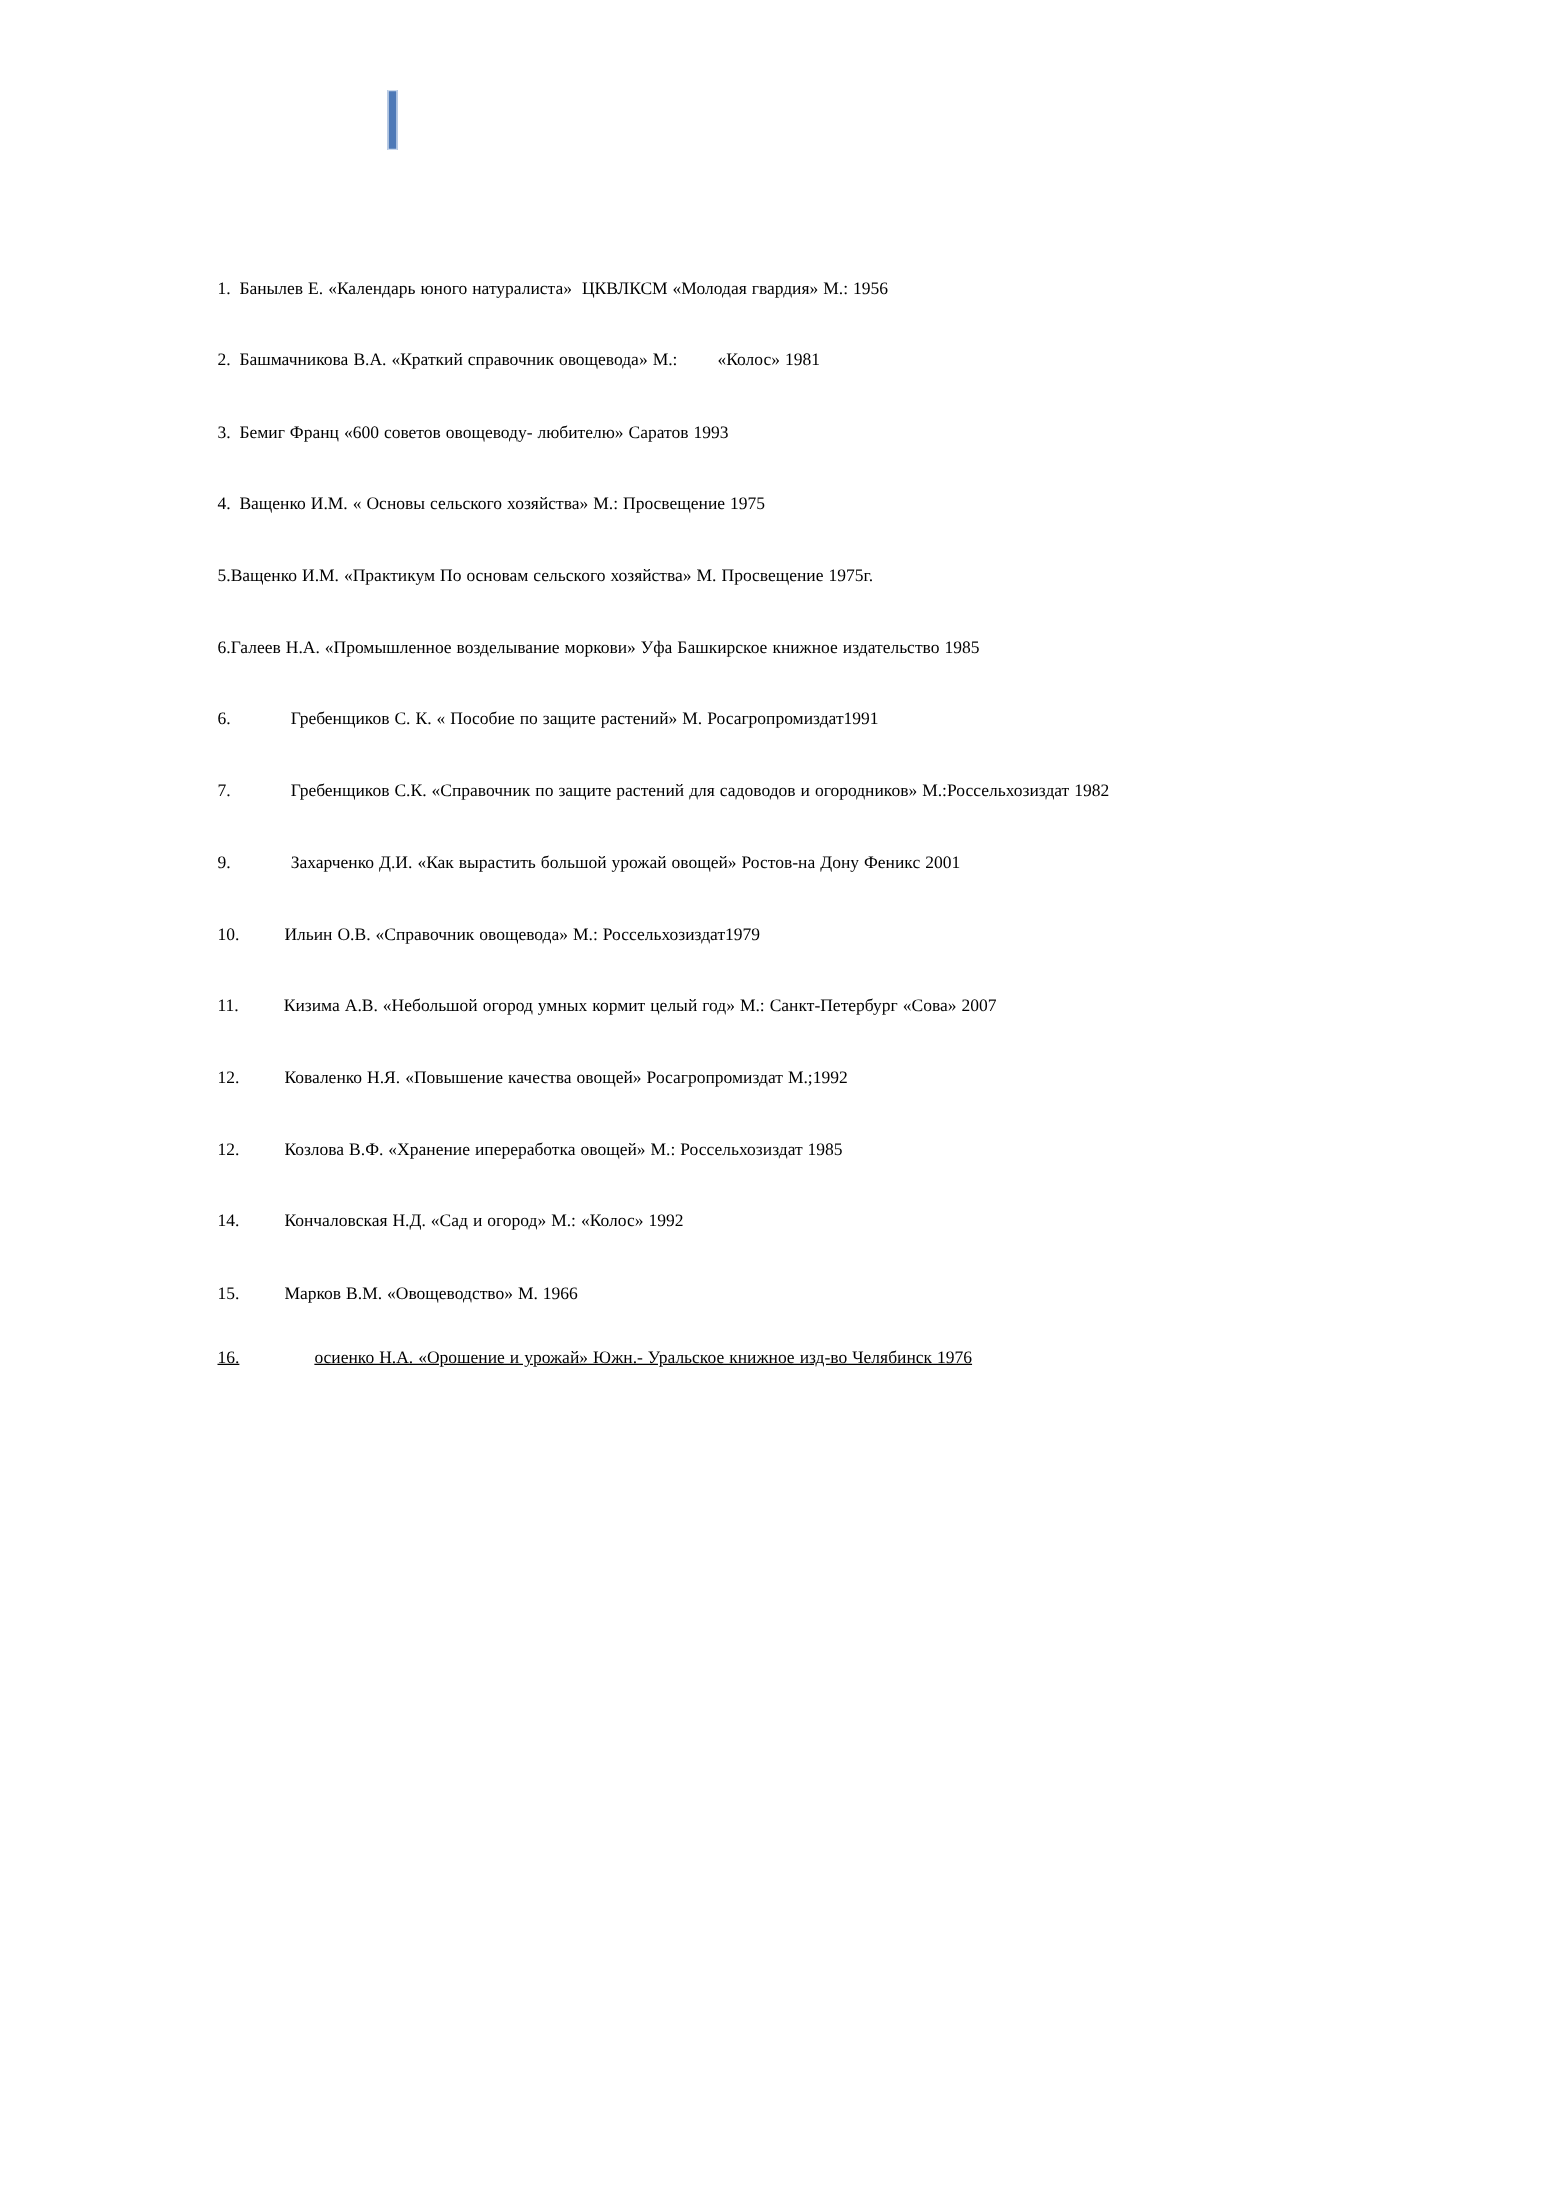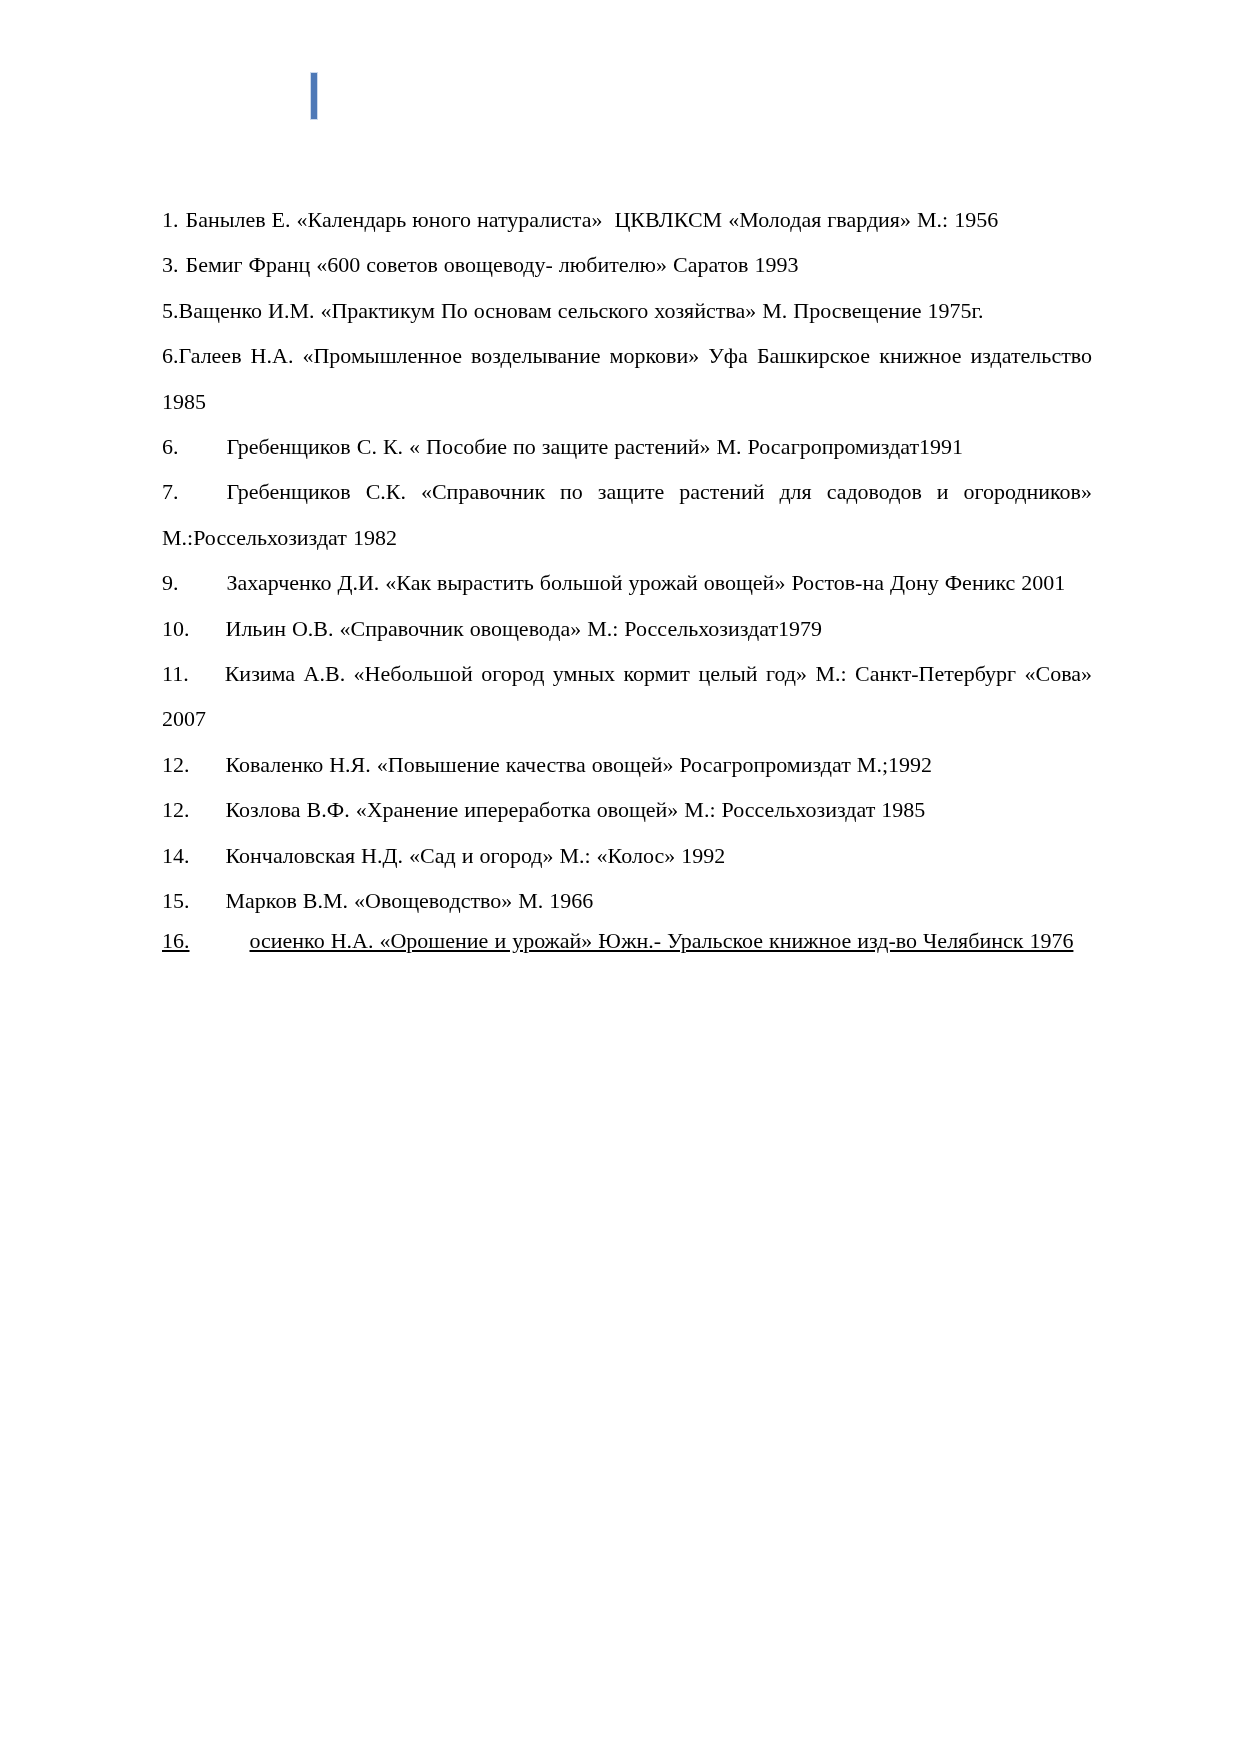--- a/index.html
+++ b/index.html
@@ -26,23 +26,23 @@
     background: #4e79b7;
     border: 1px solid #ccdaed;
   }
   .content {
     position: absolute;
     left: 162px;
     top: 197px;
     width: 930px;
   }
   p.entry {
-    margin: 0;
+    margin: 12px;
     padding: 0;
-    font-size: 22px;
+    font-size: 14px;
     line-height: 45.4px;
     text-align: justify;
     text-align-last: left;
     letter-spacing: 0;
     word-spacing: 0.5px;
   }
   p.entry.single { line-height: 33px; text-decoration: underline; }
   .gap { display: inline-block; height: 1px; vertical-align: baseline; }
   .g-space .gap { width: 7px; }
   .g-none  .gap { width: 0; }
@@ -54,23 +54,25 @@
 <body>
 
 <div class="page">
 
   <div class="cursor-bar"></div>
 
   <div class="content">
 
     <p class="entry g-space"><span>1.</span><span class="gap"></span><span>Банылев Е. «Календарь юного натуралиста»&nbsp; ЦКВЛКСМ «Молодая гвардия» М.: 1956</span></p>
 
+    <p class="entry g-space"><span>2.</span><span class="gap"></span><span>Башмачникова В.А. «Краткий справочник овощевода» М.:&nbsp;&nbsp;&nbsp;&nbsp;&nbsp;&nbsp;&nbsp; «Колос» 1981</span></p>
 
     <p class="entry g-space"><span>3.</span><span class="gap"></span><span>Бемиг Франц «600 советов овощеводу- любителю» Саратов 1993</span></p>
 
+    <p class="entry g-space"><span>4.</span><span class="gap"></span><span>Ващенко И.М. « Основы сельского хозяйства» М.: Просвещение 1975</span></p>
 
     <p class="entry g-none"><span>5.</span><span class="gap"></span><span>Ващенко И.М. «Практикум По основам сельского хозяйства» М. Просвещение 1975г.</span></p>
 
     <p class="entry g-none"><span>6.</span><span class="gap"></span><span>Галеев Н.А. «Промышленное возделывание моркови» Уфа Башкирское книжное издательство 1985</span></p>
 
     <p class="entry g-tab"><span>6.</span><span class="gap"></span><span>Гребенщиков С. К. « Пособие по защите растений» М. Росагропромиздат1991</span></p>
 
     <p class="entry g-tab"><span>7.</span><span class="gap"></span><span>Гребенщиков С.К. «Справочник по защите растений для садоводов и огородников» М.:Россельхозиздат 1982</span></p>
 
 

